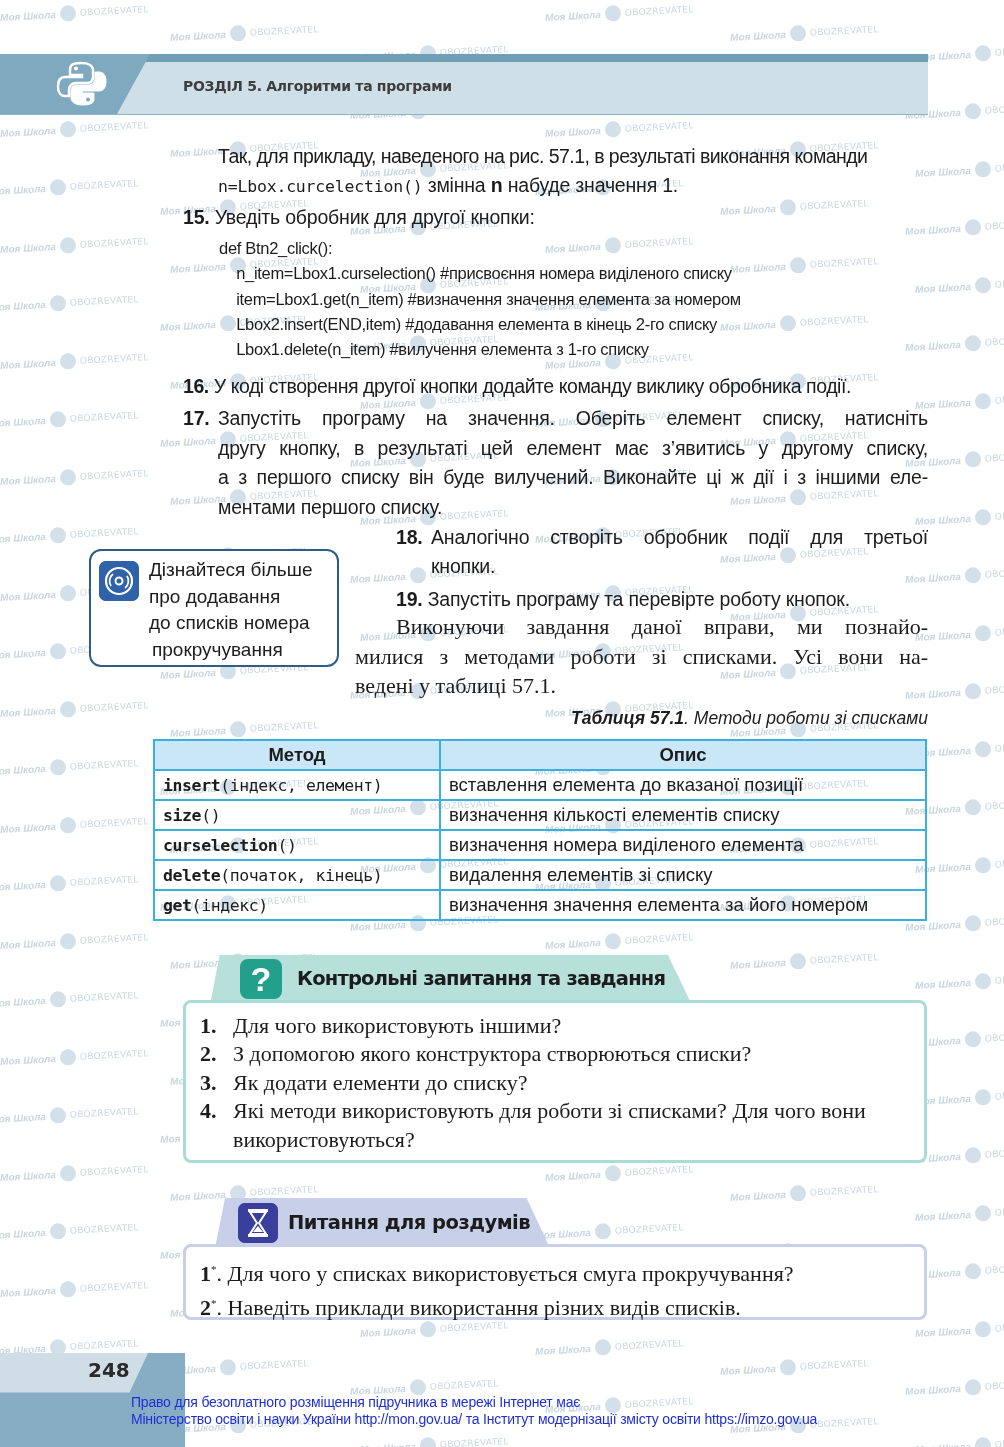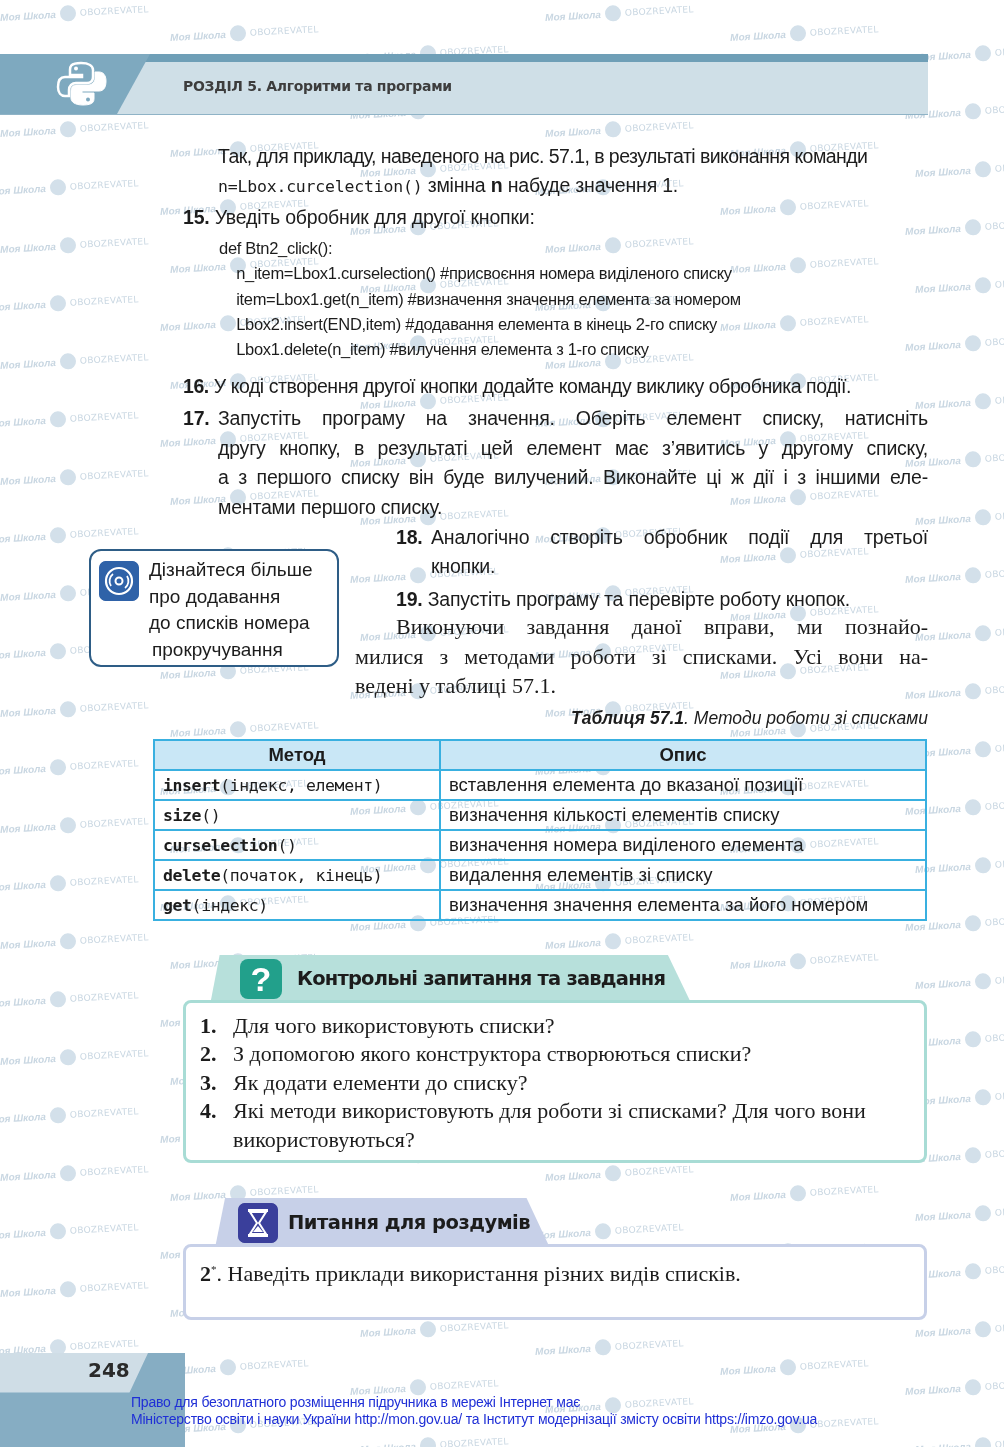--- a/index.html
+++ b/index.html
@@ -979,21 +979,21 @@
   </tbody>
 </table>
 
 <div class="abs cq-tab"></div>
 <div class="abs cq-box"></div>
 <div class="abs cq-icon">?</div>
 <div class="abs cq-title">Контрольні запитання та завдання</div>
 <div class="abs q-list" style="left:200px; top:1012px; width:715px;">
   <div class="q-item">
       <span class="q-num">1.</span>
-      <span>Для чого використовують списки?</span>
+      <span>Для чого використовують іншими?</span>
     </div>
   <div class="q-item">
       <span class="q-num">2.</span>
       <span>З допомогою якого конструктора створюються списки?</span>
     </div>
   <div class="q-item">
       <span class="q-num">3.</span>
       <span>Як додати елементи до списку?</span>
     </div>
   <div class="q-item">
@@ -1006,20 +1006,21 @@
 <div class="abs rf-box"></div>
 <svg class="abs rf-icon" viewBox="0 0 40 40">
   <rect width="40" height="40" rx="7" fill="#3a3f9b"></rect>
   <rect x="10" y="6" width="20" height="3" fill="#fff"></rect>
   <rect x="10" y="31" width="20" height="3" fill="#fff"></rect>
   <path d="M12 9 L28 9 L21 20 L28 31 L12 31 L19 20 Z" fill="none" stroke="#fff" stroke-width="2"></path>
   <path d="M15 29 L25 29 L20 23 Z" fill="#fff"></path>
 </svg>
 <div class="abs rf-title">Питання для роздумів</div>
 <div class="abs q-list" style="left:200px; top:1255px; width:715px;">
+  <div><b>1</b><sup style="font-size:11px;">*</sup><span>. Для чого у списках використовується смуга прокручування?</span></div>
   <div><b>2</b><sup style="font-size:11px;">*</sup><span>. Наведіть приклади використання різних видів списків.</span></div>
 </div>
 
 <div class="abs page-tab-light"></div>
 <div class="abs page-tab-dark"></div>
 <div class="abs page-num">248</div>
 <div class="abs footer-text">
   <div>Право для безоплатного розміщення підручника в мережі Інтернет має</div>
   <div>Міністерство освіти і науки України http://mon.gov.ua/ та Інститут модернізації змісту освіти https://imzo.gov.ua</div>
 </div>

